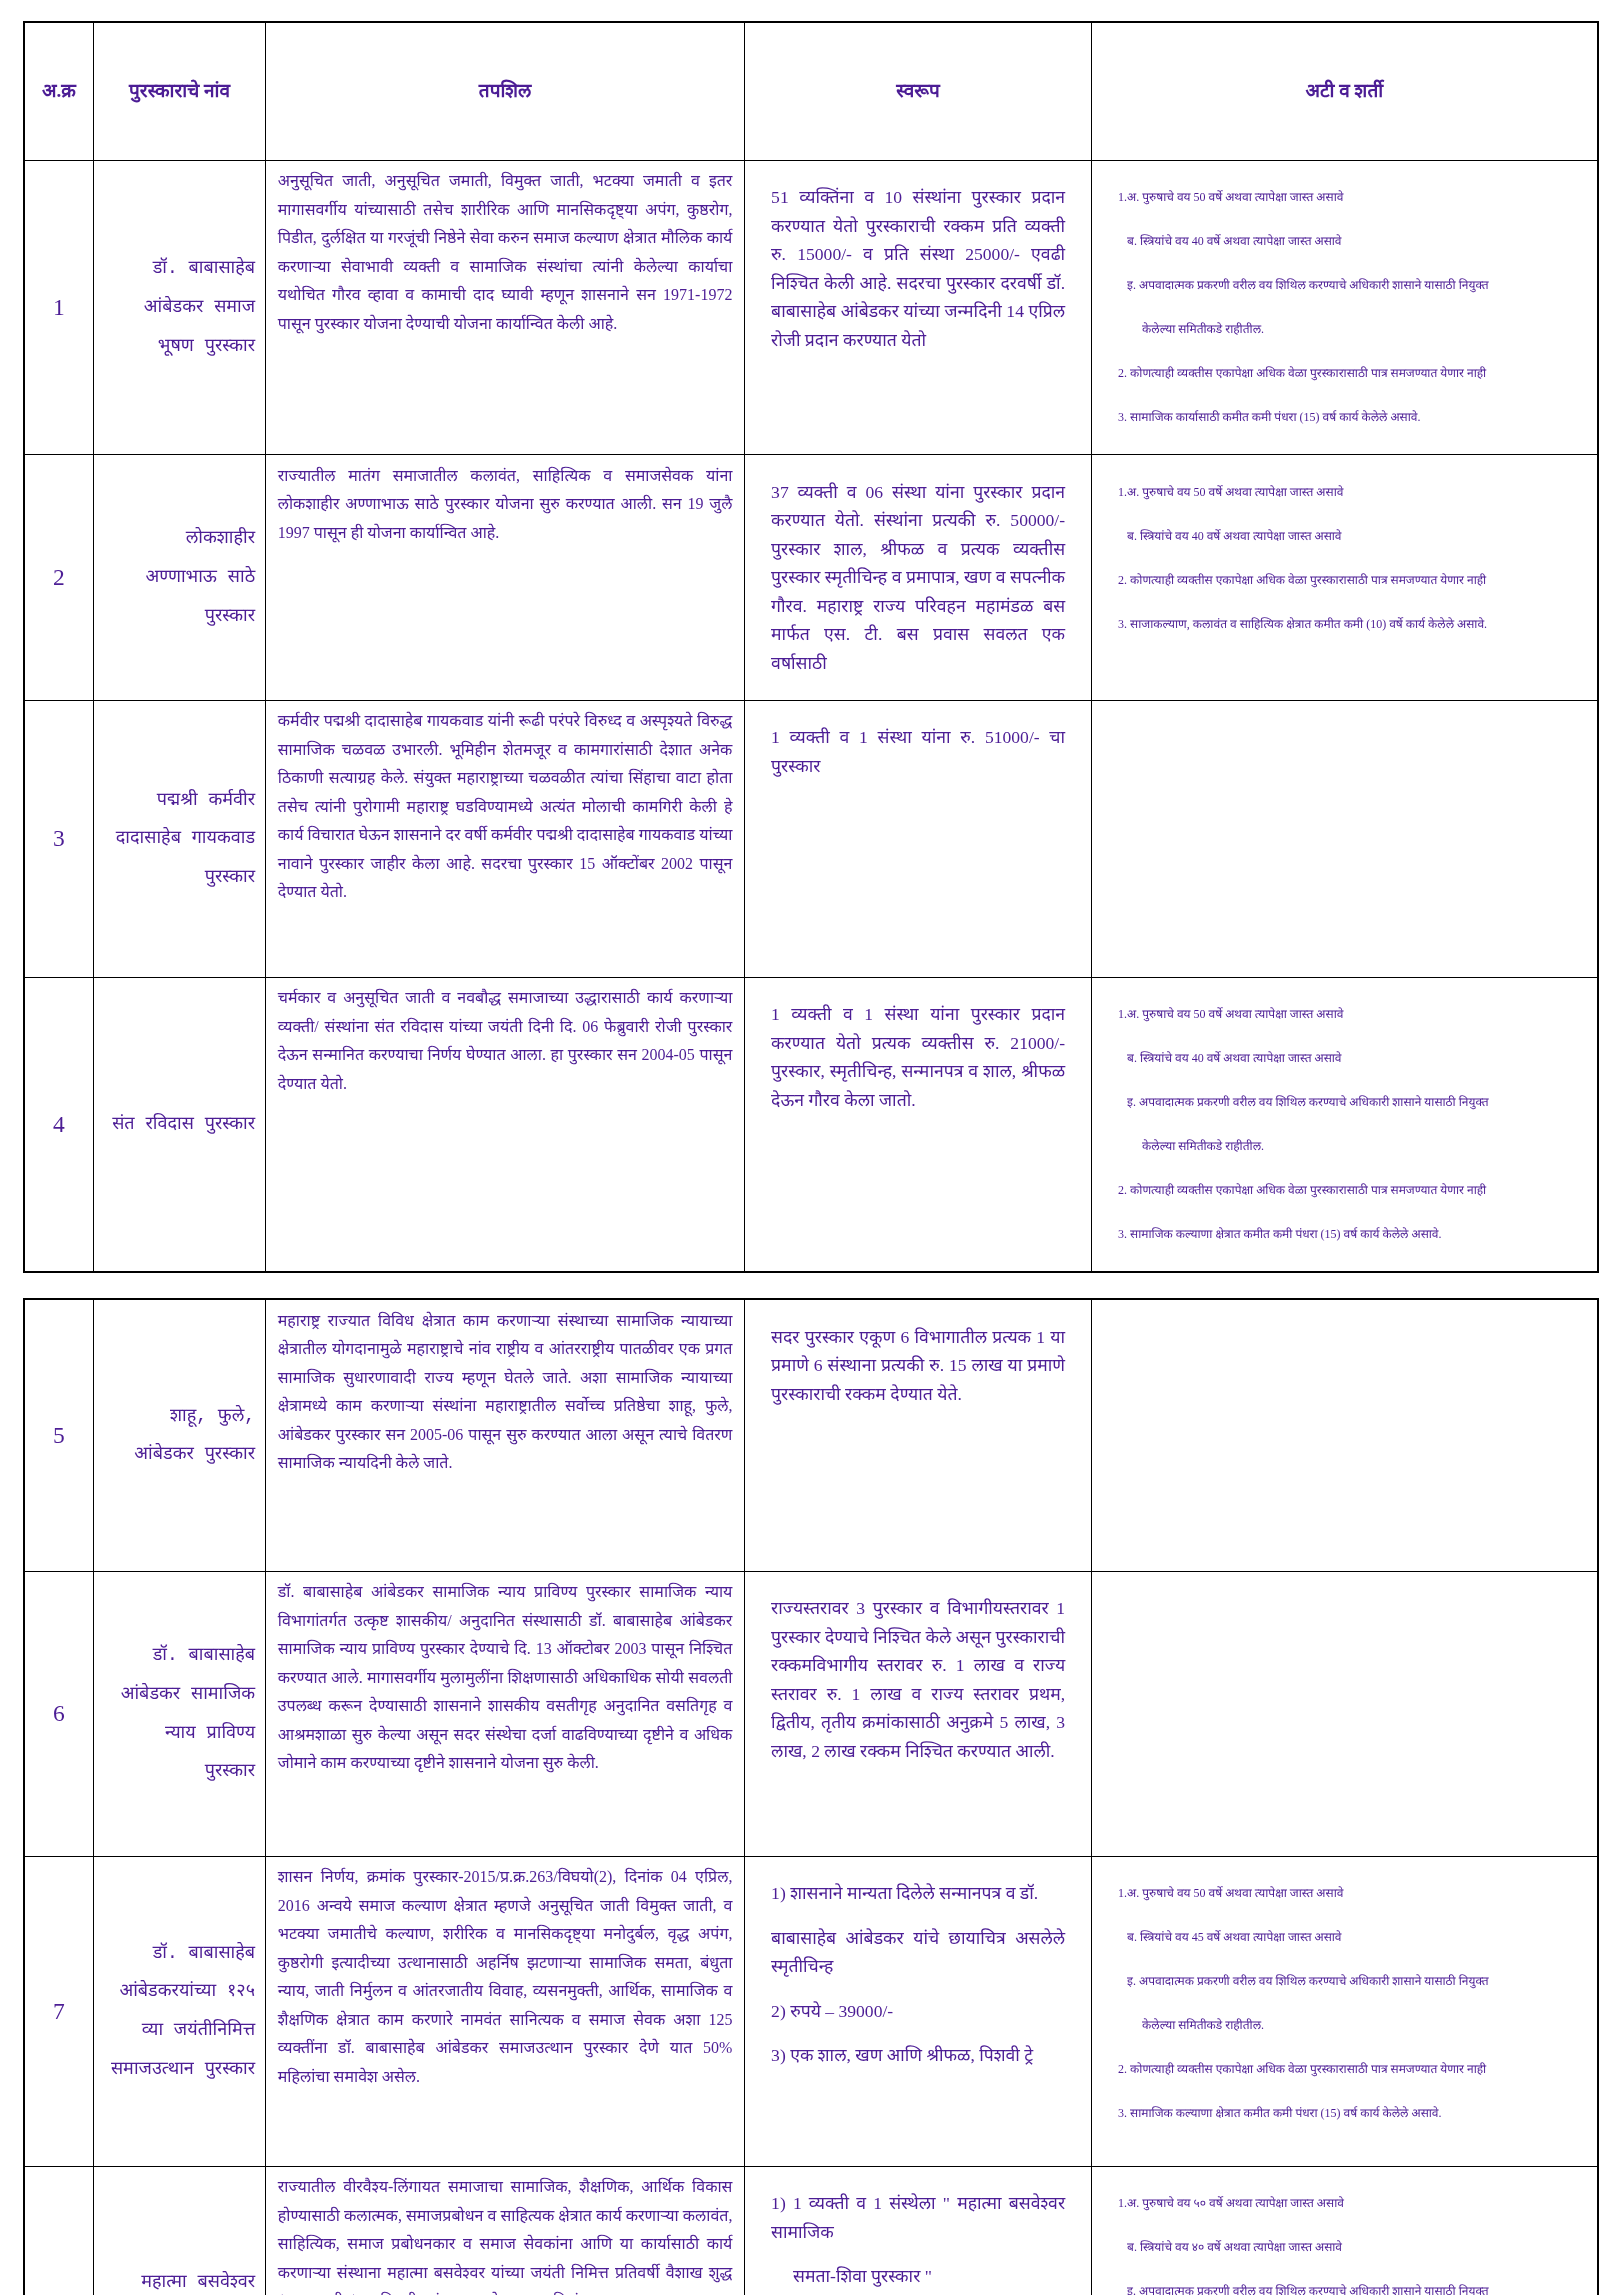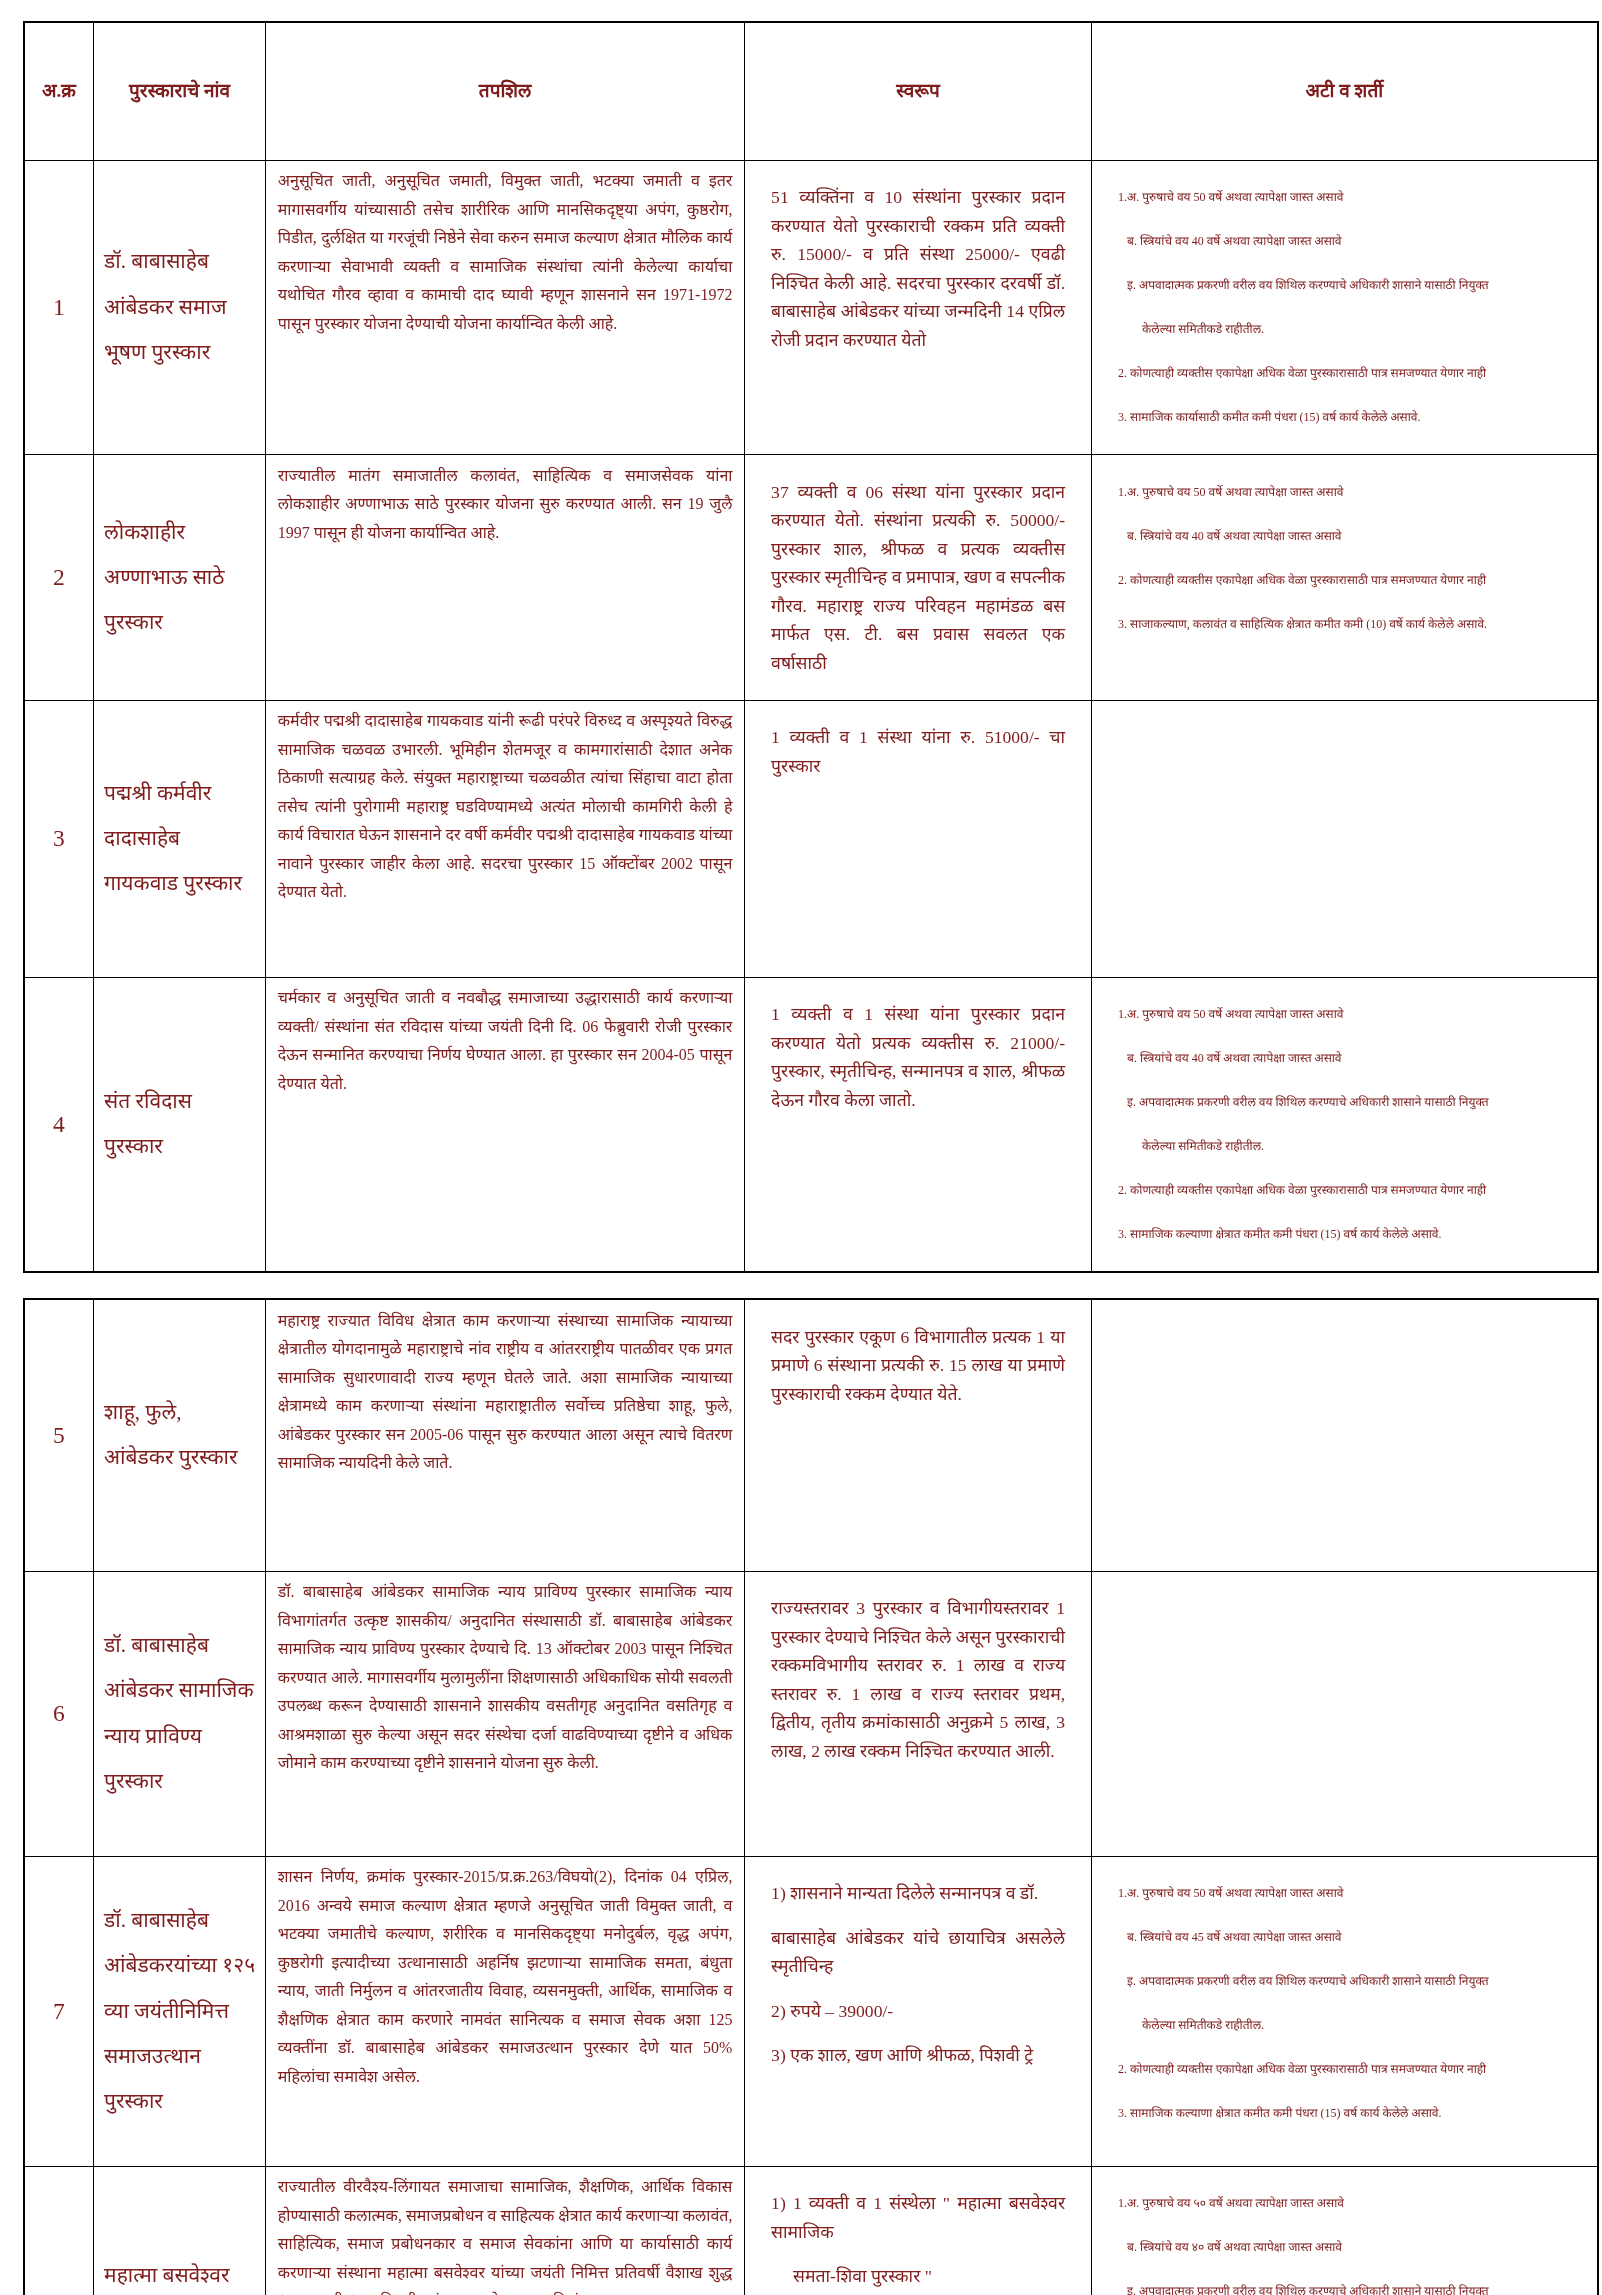--- a/index.html
+++ b/index.html
@@ -4,21 +4,21 @@
 <style>
   html, body { margin: 0; padding: 0; background: #e8e8e8; }
   .page {
     position: relative;
     width: 1602px;
     height: 2295px;
     background: #ffffff;
     box-sizing: border-box;
     padding: 21px 0 0 22.6px;
     font-family: "Liberation Serif", "DejaVu Serif", serif;
-    color: #7f1d1d;
+    color: #4c1d95;
     overflow: hidden;
   }
   table.awards {
     border-collapse: collapse;
     table-layout: fixed;
     width: 1575px;
     border: 2.5px solid #000;
   }
   table.awards + table.awards { margin-top: 25px; }
   col.c-sr     { width: 70px; }
@@ -47,25 +47,26 @@
   tr.r6 { height: 310px; }
   tr.r7 { height: 246px; }
 
   td.sr {
     text-align: center;
     vertical-align: middle;
     font-size: 23.5px;
     padding: 3.4px;
   }
   td.name {
-    text-align: left;
+    text-align: right;
     vertical-align: middle;
-    font-size: 21px;
+    font-size: 18px;
     line-height: 2.15;
     padding: 3.4px 10px;
+    font-family: Liberation Mono, monospace;
   }
   td.details {
     vertical-align: top;
     text-align: justify;
     font-size: 16px;
     line-height: 28.5px;
     padding: 6.7px 11.7px 6.7px 11.7px;
   }
   td.nature {
     vertical-align: top;

